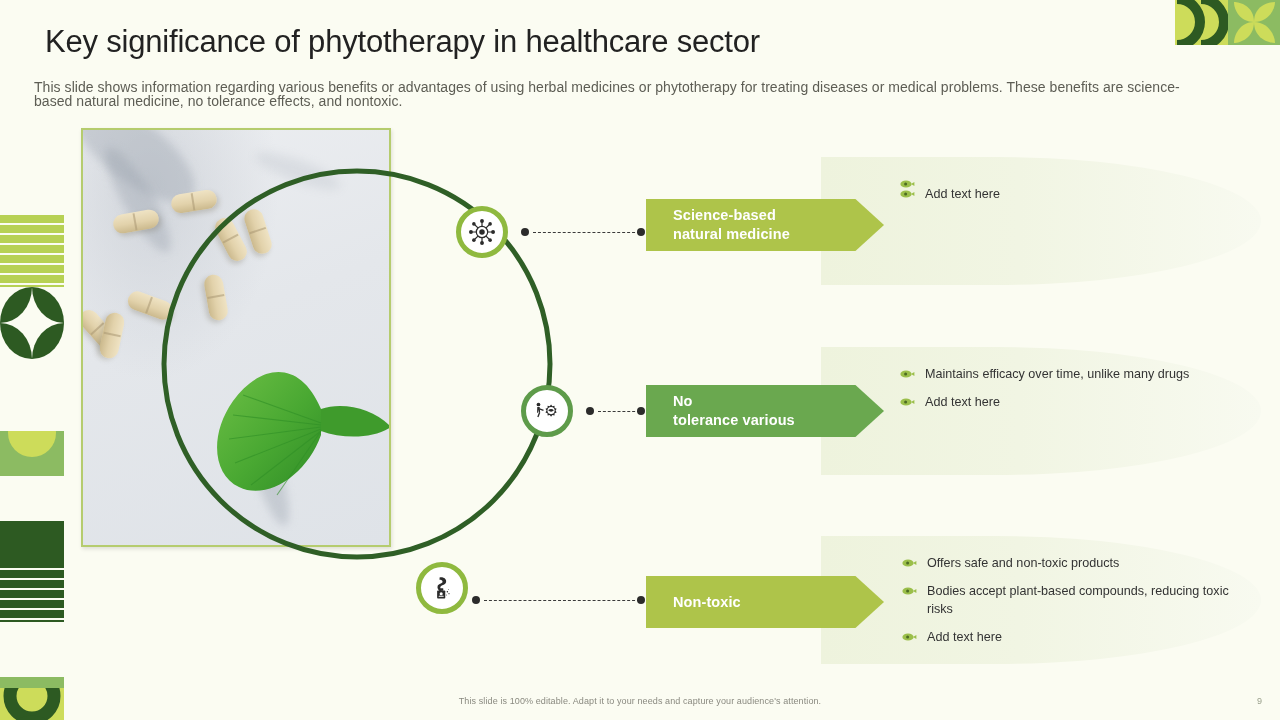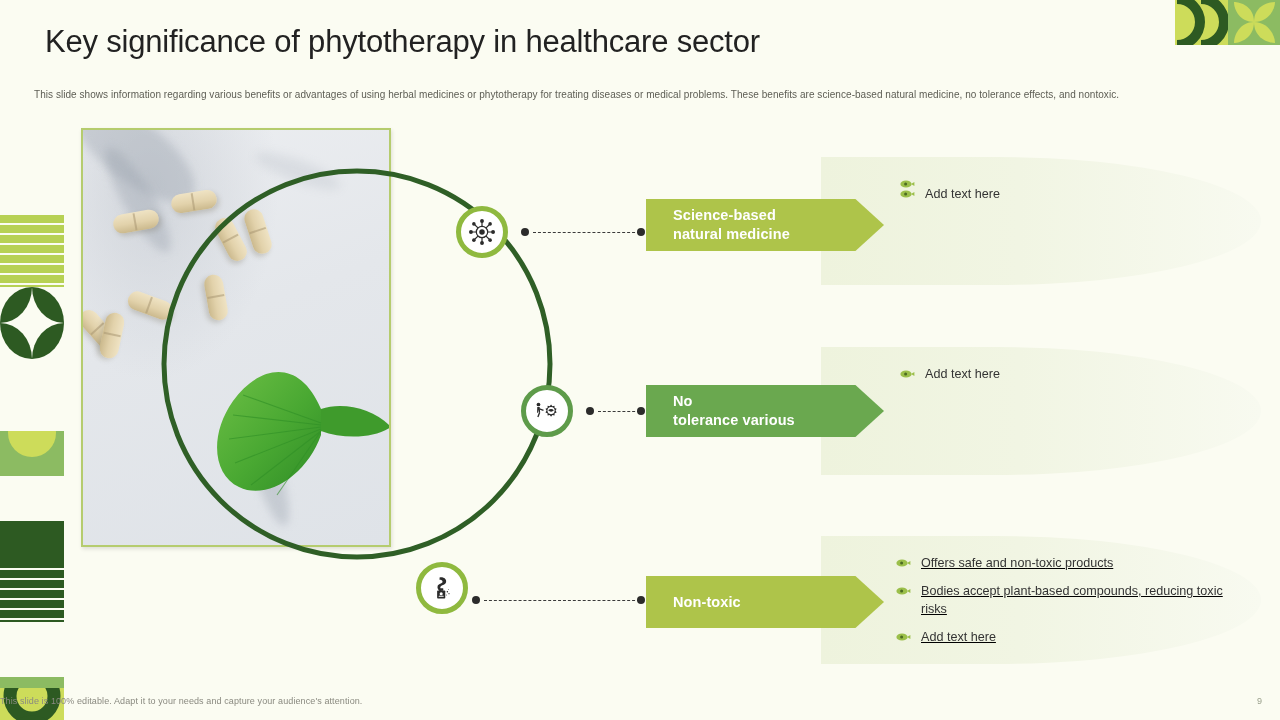--- a/index.html
+++ b/index.html
@@ -19,21 +19,21 @@
 
   
   .title{
     position:absolute;left:33px;top:24px;
     font-size:31px;color:#222222;font-weight:400;letter-spacing:-.2px;
     white-space:nowrap;
     margin-left:12px;
   }
   .subtitle{
     position:absolute;left:34px;top:80px;width:1180px;
-    font-size:10px;line-height:14px;color:#5d5d54;letter-spacing:.05px;margin-top:8px;
+    font-size:14px;line-height:14px;color:#5d5d54;letter-spacing:.05px;
   }
 
   
   .deco{position:absolute;left:0;top:215px;width:64px;height:462px;}
   .deco-block{position:absolute;left:0;width:64px;overflow:hidden;}
 
   .stripes-light{background:
      repeating-linear-gradient(to bottom,
        #b7d154 0px,#b7d154 8px,#fbfcf2 8px,#fbfcf2 10px);}
   .stripes-dark{background:
@@ -90,21 +90,21 @@
   .chev{position:absolute;color:#ffffff;
         display:flex;align-items:center;
         box-sizing:border-box;padding-left:27px;
         font-size:14.5px;font-weight:700;line-height:19px;letter-spacing:.1px;}
   .bullets{position:absolute;}
   .bullet{position:relative;padding-left:25px;margin-bottom:10px;
           font-size:12.6px;line-height:18px;color:#333333;}
   .bullet .bi{position:absolute;left:0;top:4px;width:15px;height:10px;}
 
   .footer{
-    position:absolute;left:0;right:0;bottom:14px;
+    position:absolute;left:0;right:0;bottom:14px;text-align:center;
     font-size:9px;color:#8a8a80;letter-spacing:.1px;
   }
   .pagenum{position:absolute;right:18px;bottom:14px;font-size:9px;color:#9aa08c;}
 </style>
 </head>
 <body>
 
 <div class="slide">
 
   <div class="logo">
@@ -311,36 +311,44 @@
         <div>tolerance various</div>
       </div>
     </div>
     <div class="bullets" style="left:254px;top:18px;width:350px;">
       <div class="bullet">
         <svg class="bi" viewBox="0 0 15 10">
           <ellipse cx="6" cy="5" rx="5.6" ry="3.6" fill="#9bbf4a"></ellipse>
           <circle cx="5.6" cy="5" r="1.5" fill="#4c6b22"></circle>
           <path d="M11 5 l3.4 -2.1 v4.2 Z" fill="#9bbf4a"></path>
         </svg>
+        <span>Maintains  efficacy over time, unlike many drugs</span>
+      </div>
+      <div class="bullet">
+        <svg class="bi" viewBox="0 0 15 10">
+          <ellipse cx="6" cy="5" rx="5.6" ry="3.6" fill="#9bbf4a"></ellipse>
+          <circle cx="5.6" cy="5" r="1.5" fill="#4c6b22"></circle>
+          <path d="M11 5 l3.4 -2.1 v4.2 Z" fill="#9bbf4a"></path>
+        </svg>
         <span>Add text here</span>
       </div>
     </div>
   </div>
 
   <div class="row" style="top:536px;">
     <div class="halo" style="left:175px;top:0;width:440px;height:128px;"></div>
     <div style="position:absolute;left:0;top:40px;width:238px;height:52px;
                 background:#aec44a;clip-path:polygon(0 0,88% 0,100% 50%,88% 100%,0 100%);"></div>
     <div class="chev" style="left:0;top:40px;width:238px;height:52px;">
       <div>
         <div>Non-toxic</div>
         <div></div>
       </div>
     </div>
-    <div class="bullets" style="left:250px;top:18px;width:350px;text-decoration:underline;">
+    <div class="bullets" style="left:256px;top:18px;width:350px;">
       <div class="bullet">
         <svg class="bi" viewBox="0 0 15 10">
           <ellipse cx="6" cy="5" rx="5.6" ry="3.6" fill="#9bbf4a"></ellipse>
           <circle cx="5.6" cy="5" r="1.5" fill="#4c6b22"></circle>
           <path d="M11 5 l3.4 -2.1 v4.2 Z" fill="#9bbf4a"></path>
         </svg>
         <span>Offers safe and non-toxic products</span>
       </div>
       <div class="bullet">
         <svg class="bi" viewBox="0 0 15 10">

